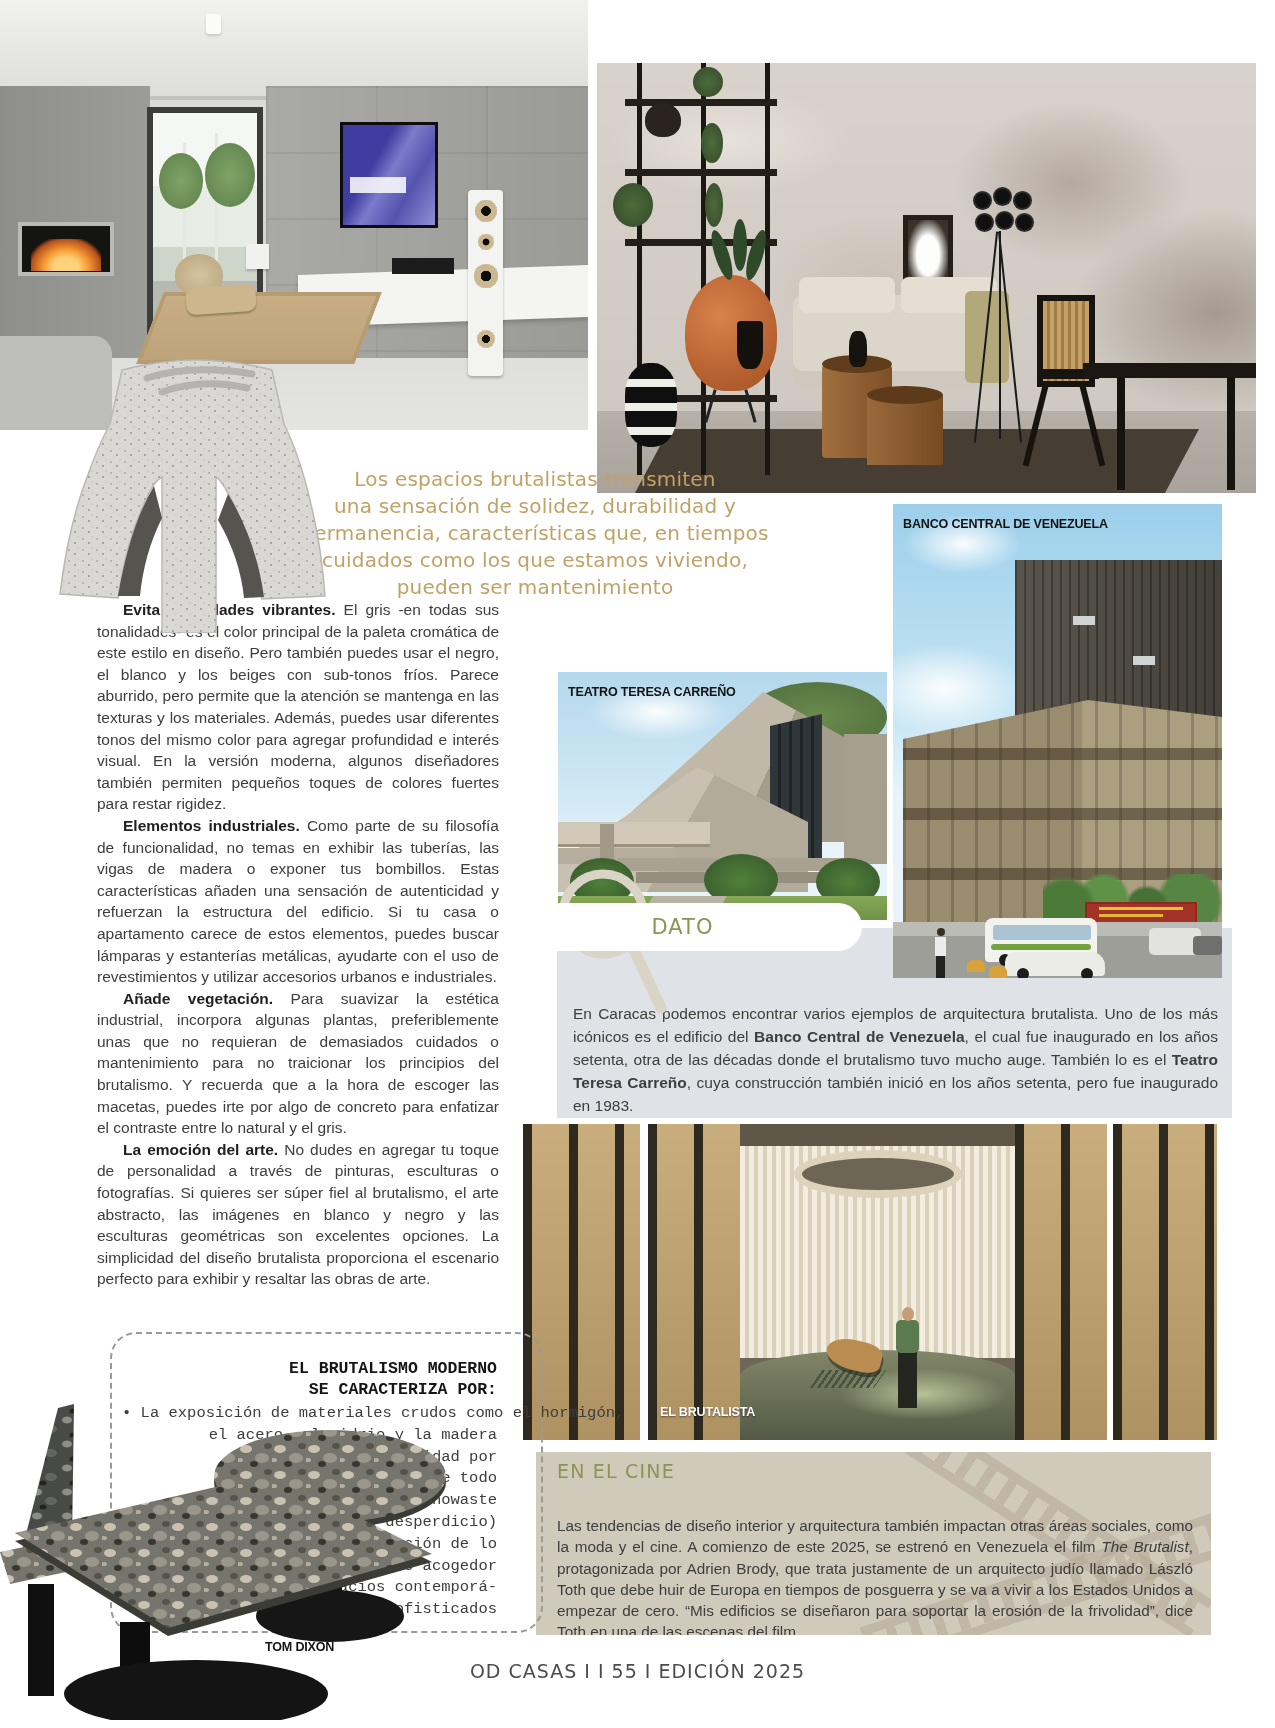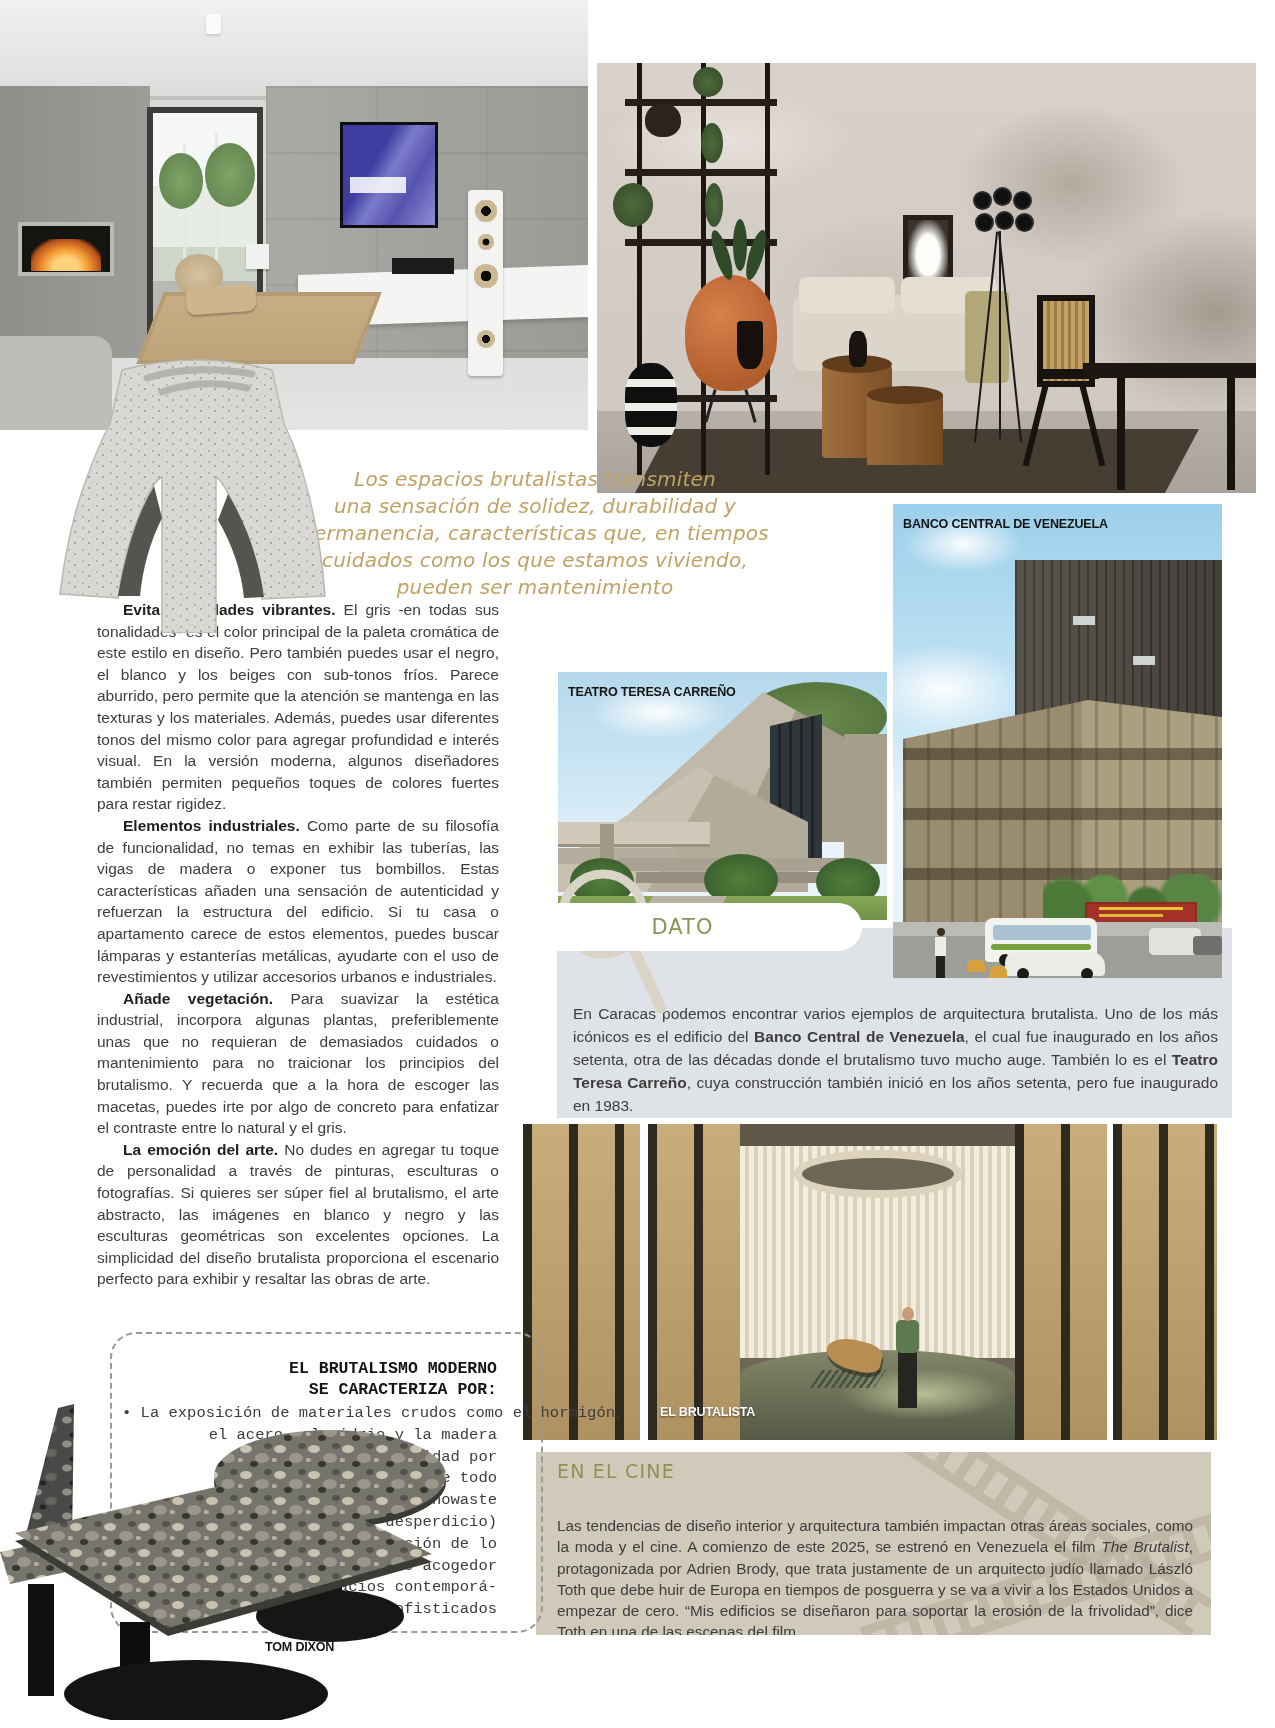--- a/index.html
+++ b/index.html
@@ -133,21 +133,21 @@
   .tt-col{left:42px;top:152px;width:14px;height:70px;background:#a29a89;}
   .tt-band1{left:60px;top:186px;width:226px;height:13px;background:#a9a192;}
   .tt-band2{left:78px;top:200px;width:206px;height:11px;background:#968e7f;}
   .tt-palm{position:absolute;border-radius:50%;background:radial-gradient(#50803a,#35562a);}
   .tt-lawn{left:0;top:224px;width:329px;height:24px;background:linear-gradient(#86a757,#6e9247);}
   .tt-path{left:88px;top:224px;width:74px;height:24px;background:#b8b3a5;transform:skewX(-30deg);}
 
   
   .quote{left:255px;top:466px;width:560px;text-align:center;z-index:2;
          font-family:"DejaVu Sans",sans-serif;font-size:20px;line-height:27px;letter-spacing:.2px;}
-  .quote div{white-space:nowrap;font-style:italic;}
+  .quote div{white-space:nowrap;}
 
   
   .column{left:97px;top:599px;width:402px;font-size:15.5px;line-height:21.6px;text-align:justify;}
   .column p{margin:0;text-indent:26px;}
   .lead{font-weight:700;color:#1f1f1f;}
 
   
   .graybox{left:557px;top:928px;width:675px;height:190px;z-index:1;}
   .graybox .txt{position:absolute;left:16px;right:14px;top:74px;font-size:15.5px;line-height:23px;text-align:justify;}
   .pill{left:528px;top:903px;width:334px;height:48px;background:#fff;border-radius:26px;z-index:4;
@@ -467,14 +467,15 @@
     <polygon points="0,162 106,140 122,170 10,194" fill="url(#pebble)"></polygon>
     <rect x="28" y="194" width="26" height="112" fill="#0f0f0f"></rect>
 
     <polygon points="15,143 272,84 432,164 168,238" fill="#3c3c36" transform="translate(0,8)"></polygon>
     <polygon points="15,143 272,84 432,164 168,238" fill="url(#pebble)"></polygon>
     <rect x="120" y="232" width="30" height="78" fill="#0d0d0d"></rect>
     <ellipse cx="196" cy="304" rx="132" ry="34" fill="#141414"></ellipse>
   </svg>
   <div class="cap" style="left:265px;top:1639px;z-index:4;">TOM DIXON</div>
 
+  <div class="abs footer">OD CASAS I I 55 I EDICIÓN 2025</div>
 
 </div>
 
 </body></html>

